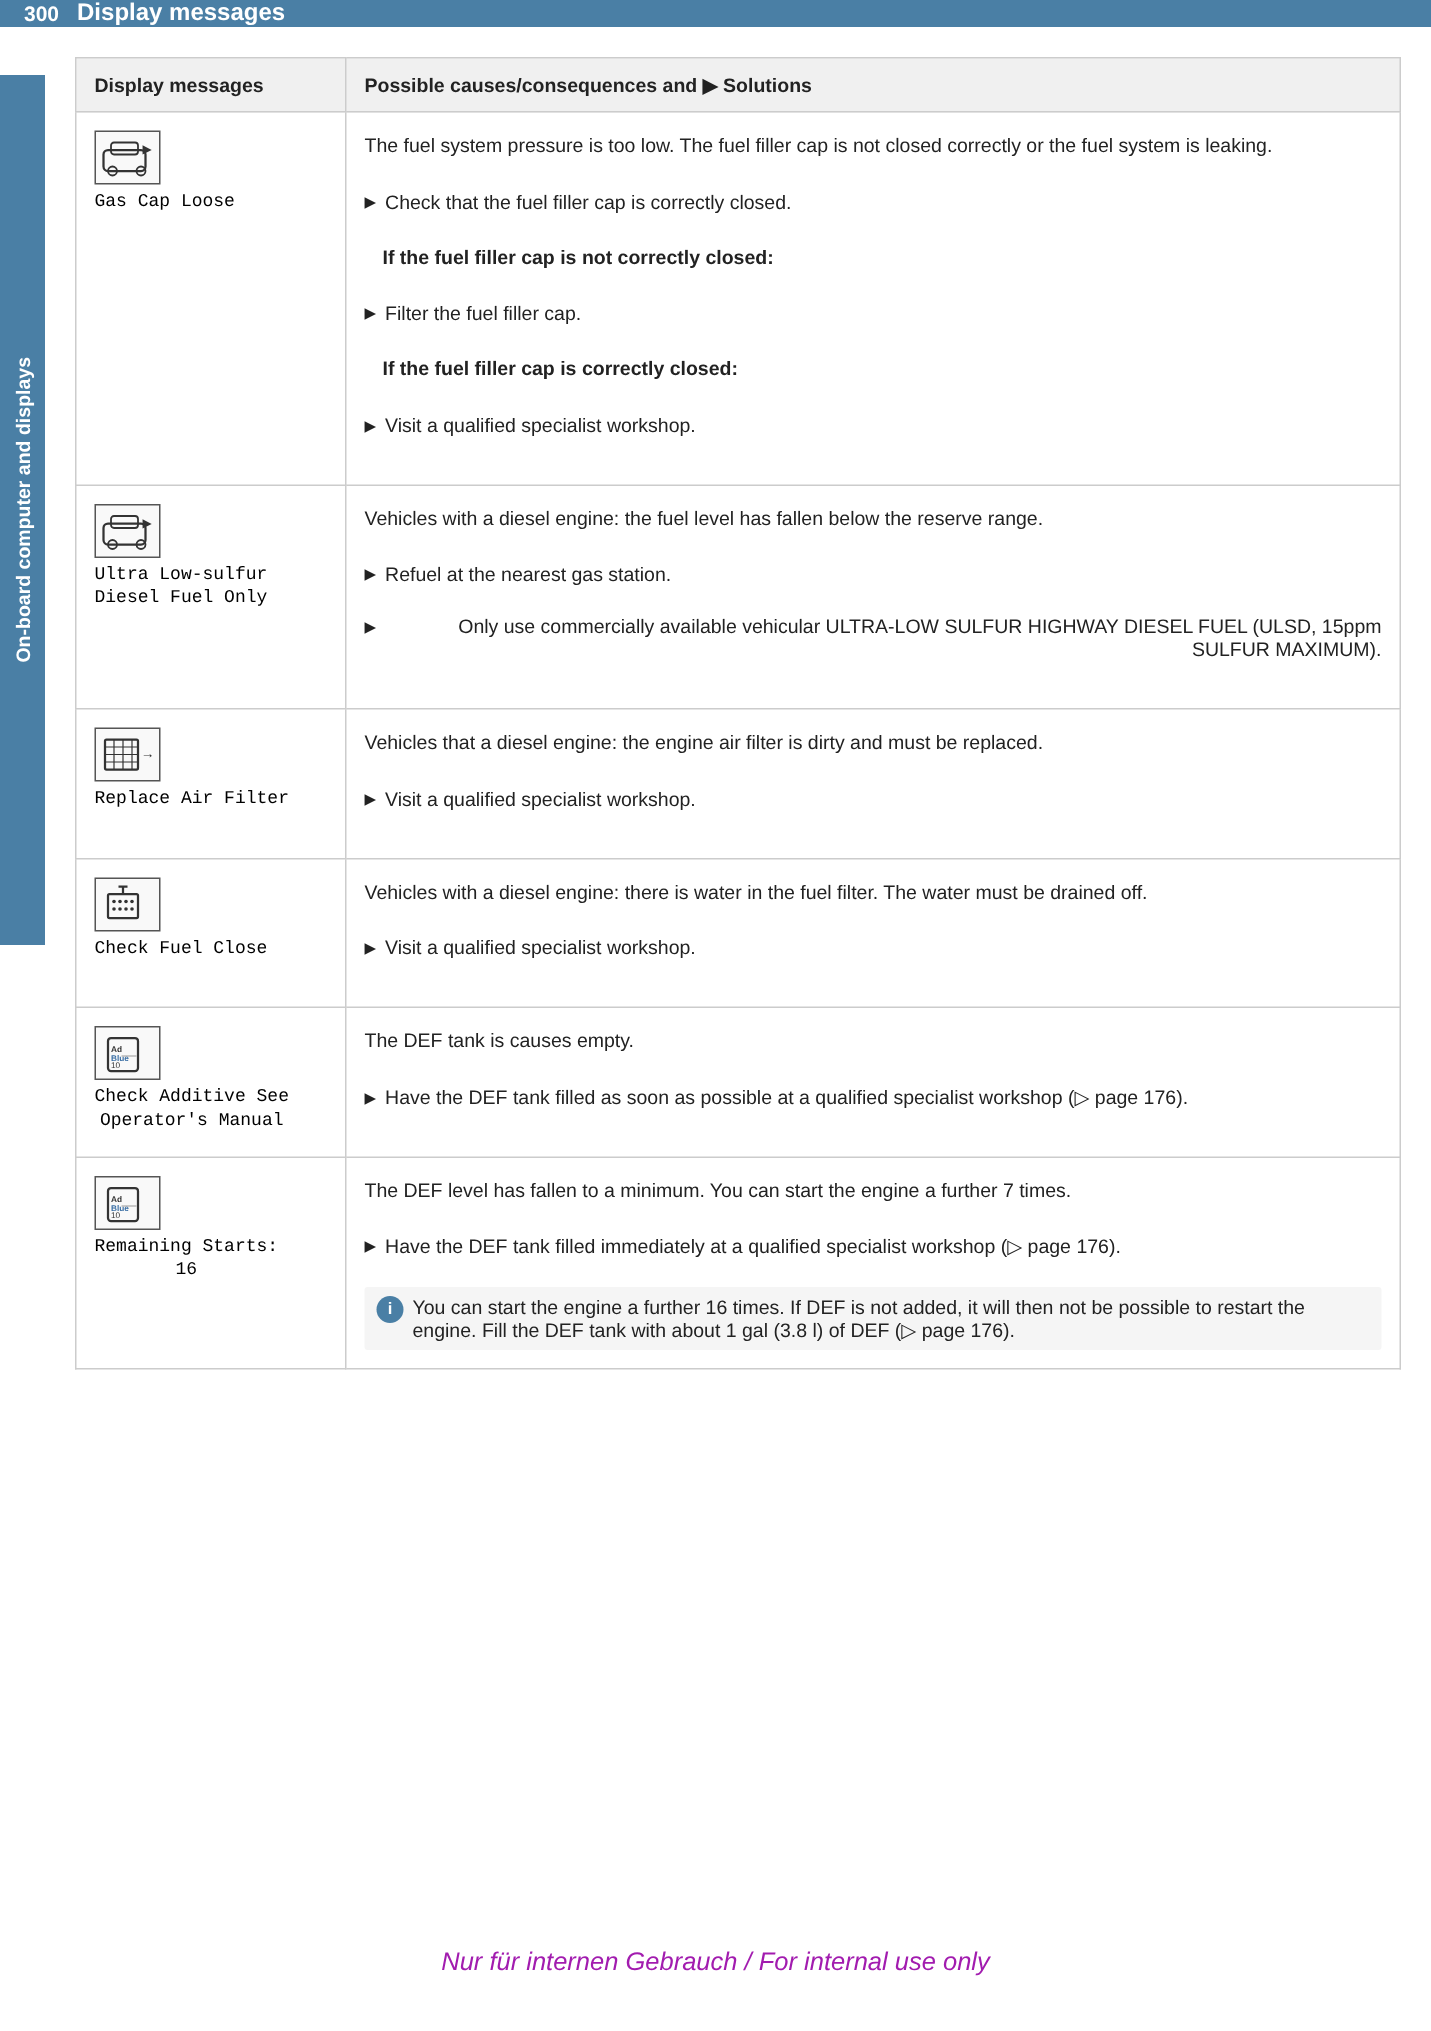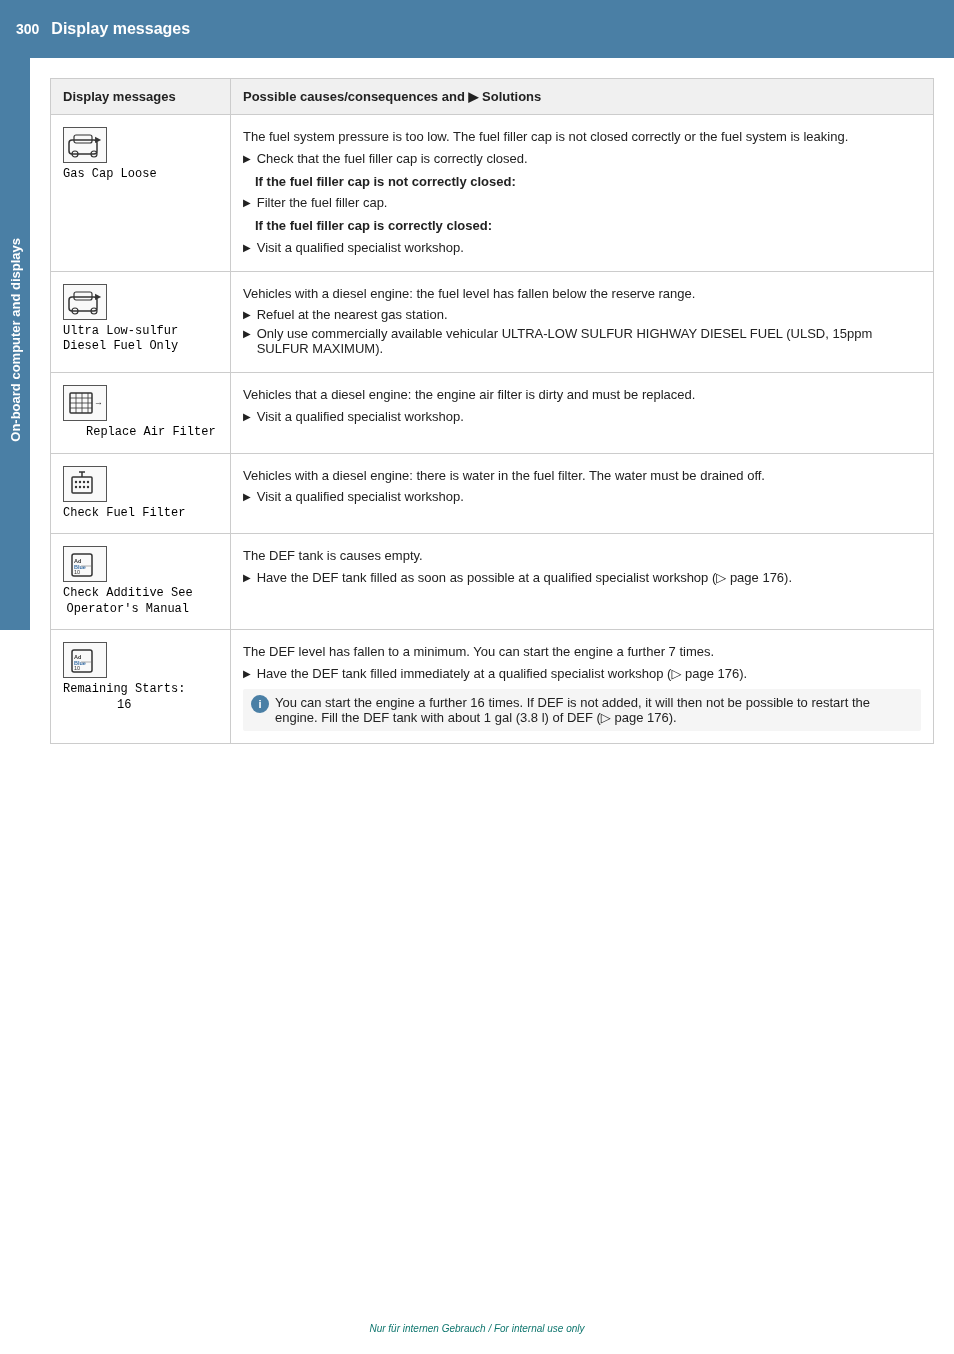--- a/index.html
+++ b/index.html
@@ -10,21 +10,21 @@
       color: #222;
       width: 954px;
       min-height: 1354px;
       position: relative;
     }
 
     
     .page-header {
       background: #4a7fa5;
       color: #fff;
-      padding: 20px 16px;
+      padding: 0 16px;
       display: flex;
       align-items: center;
       gap: 12px;
     }
     .page-number {
       font-size: 14px;
       font-weight: bold;
       color: #fff;
     }
     .page-title {
@@ -113,21 +113,22 @@
     }
 
     
     .causes-text p {
       margin-bottom: 4px;
       line-height: 1.5;
     }
     .causes-text .bullet {
       display: flex;
       align-items: flex-start;
-      margin: 4px 0;
+      margin: 20px 0;
+      text-align: right;
     }
     .causes-text .bullet::before {
       content: '▶';
       font-size: 10px;
       margin-right: 6px;
       margin-top: 2px;
       flex-shrink: 0;
     }
     .causes-text .bold-line {
       font-weight: bold;
@@ -152,25 +153,25 @@
       display: inline-flex;
       align-items: center;
       justify-content: center;
       margin-right: 6px;
       flex-shrink: 0;
     }
 
     
     .page-footer {
       position: absolute;
-      bottom: 20px;
+      bottom: 36px;
       width: 100%;
       text-align: center;
-      color: #0f766e;
-      font-size: 10px;
+      color: #a21caf;
+      font-size: 17px;
       font-style: italic;
     }
   </style>
 </head>
 <body>
 
 <div class="page-header">
   <span class="page-number">300</span>
   <span class="page-title">Display messages</span>
 </div>
@@ -250,21 +251,21 @@
       <line x1="3" y1="10" x2="25" y2="10" stroke="#333" stroke-width="0.8"></line>
       <line x1="3" y1="15" x2="25" y2="15" stroke="#333" stroke-width="0.8"></line>
       <line x1="3" y1="20" x2="25" y2="20" stroke="#333" stroke-width="0.8"></line>
       <line x1="9" y1="5" x2="9" y2="25" stroke="#333" stroke-width="0.8"></line>
       <line x1="15" y1="5" x2="15" y2="25" stroke="#333" stroke-width="0.8"></line>
       <line x1="21" y1="5" x2="21" y2="25" stroke="#333" stroke-width="0.8"></line>
 
       <text x="27" y="17" font-size="9" fill="#333">→</text>
     </svg>
               </div>
-              <span class="icon-label" style="white-space: pre-line; margin-left: 23px;">Replace Air Filter</span>
+              <span class="icon-label" style="white-space: pre-line;">Replace Air Filter</span>
             </div>
           </td>
           <td>
             <div class="causes-text">
               <p>Vehicles that a diesel engine: the engine air filter is dirty and must be replaced.</p>
               <div class="bullet">Visit a qualified specialist workshop.</div>
             </div>
           </td>
         </tr>
         <tr>
@@ -280,21 +281,21 @@
       <circle cx="21" cy="13" r="1.2" fill="#333"></circle>
       <circle cx="9" cy="18" r="1.2" fill="#333"></circle>
       <circle cx="13" cy="18" r="1.2" fill="#333"></circle>
       <circle cx="17" cy="18" r="1.2" fill="#333"></circle>
       <circle cx="21" cy="18" r="1.2" fill="#333"></circle>
 
       <line x1="15" y1="3" x2="15" y2="8" stroke="#333" stroke-width="1.5"></line>
       <line x1="12" y1="3" x2="18" y2="3" stroke="#333" stroke-width="1.5"></line>
     </svg>
               </div>
-              <span class="icon-label" style="white-space: pre-line;">Check Fuel Filter</span>
+              <span class="icon-label" style="white-space: pre-line;">Check Fuel Close</span>
             </div>
           </td>
           <td>
             <div class="causes-text">
               <p>Vehicles with a diesel engine: there is water in the fuel filter. The water must be drained off.</p>
               <div class="bullet">Visit a qualified specialist workshop.</div>
             </div>
           </td>
         </tr>
         <tr>

